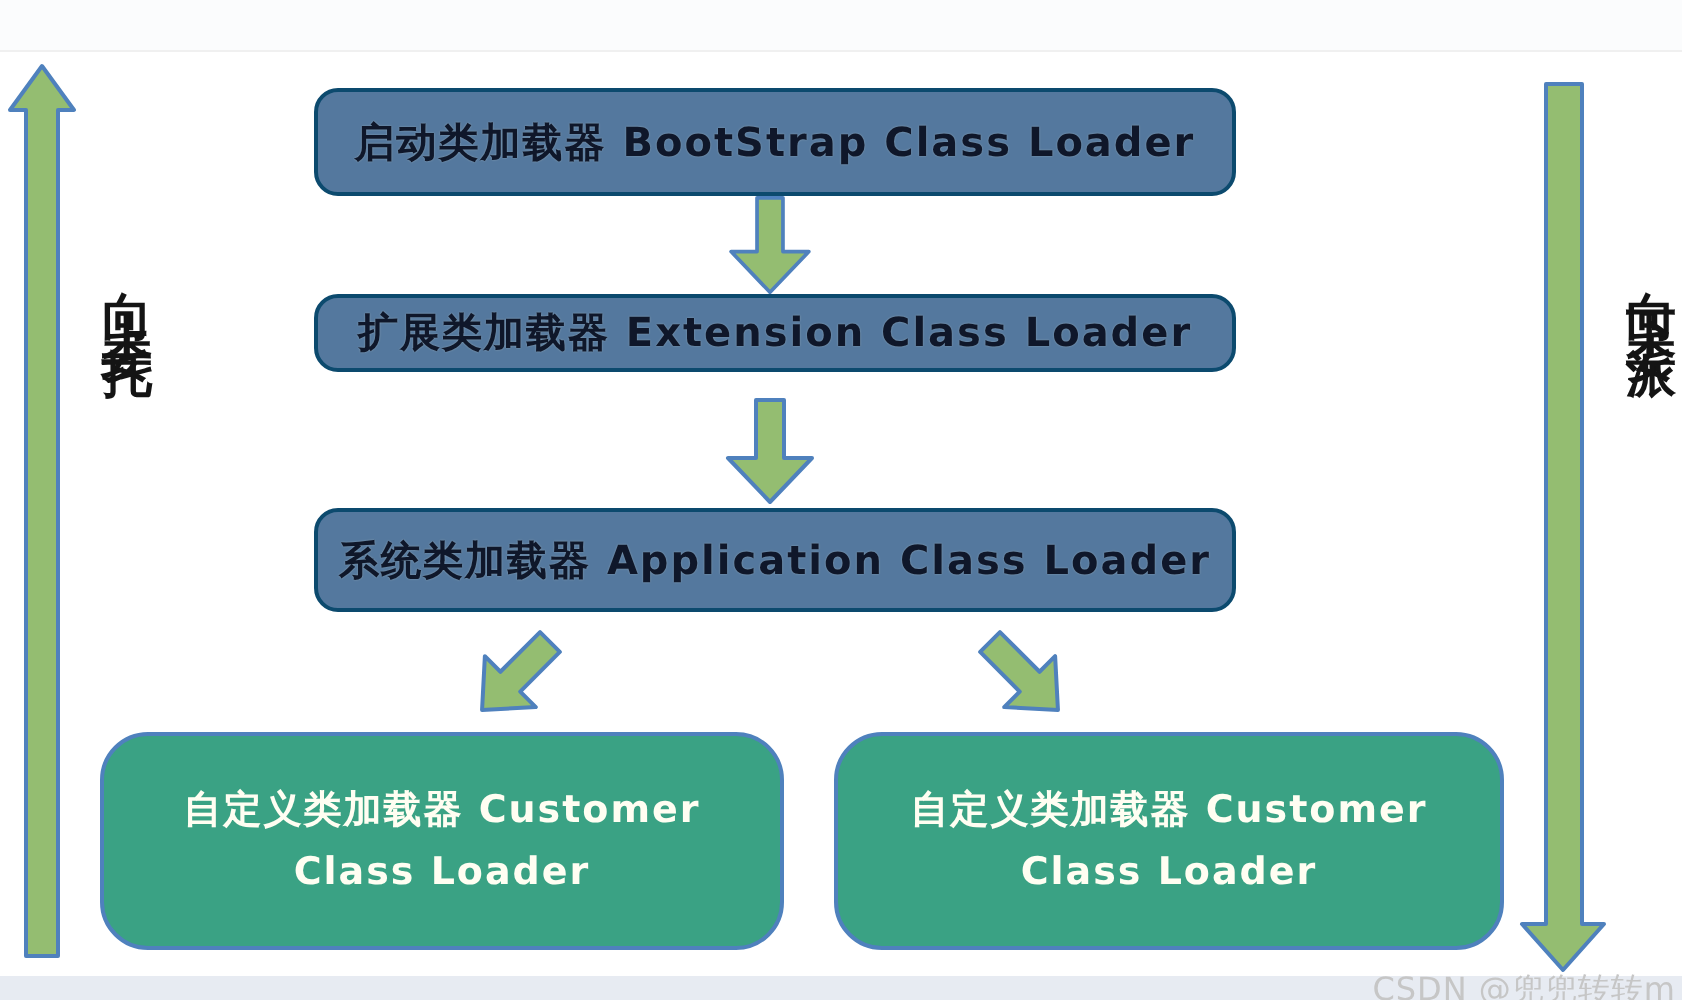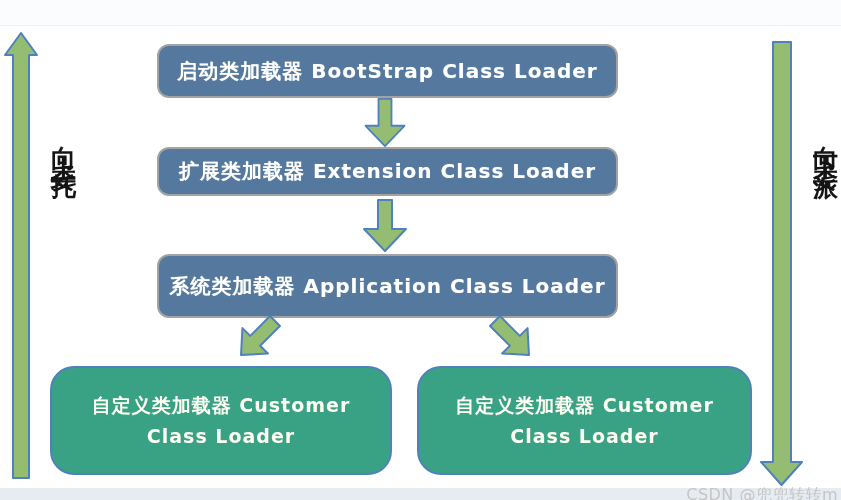--- a/index.html
+++ b/index.html
@@ -17,31 +17,31 @@
     position:absolute;left:0;top:0;width:841px;height:25px;
     background:#fbfcfd;border-bottom:1px solid #f0f0f0;
   }
   .bottom-strip{
     position:absolute;left:0;top:488px;width:841px;height:12px;
     background:#e7ebf2;
   }
   .loader-box{
     position:absolute;left:157px;width:461px;
     background:#54789e;
-    border:2px solid #a3a3a3;
+    border:2px solid #0c4a6e;
     border-radius:12px;
     box-sizing:border-box;
     display:flex;align-items:center;justify-content:center;
-    color:#ffffff;font-size:20px;font-weight:bold;
+    color:#0f172a;font-size:20px;font-weight:bold;
     letter-spacing:1px;
     text-shadow:0 0 1px rgba(255,255,230,.35);
   }
   .box-bootstrap{top:44px;height:54px;}
-  .box-extension{top:147px;height:49px;}
-  .box-application{top:254px;height:64px;}
+  .box-extension{top:147px;height:39px;}
+  .box-application{top:254px;height:52px;}
   .custom-box{
     position:absolute;top:366px;height:109px;
     background:#3aa284;
     border:2px solid #4f81bd;
     border-radius:24px;
     box-sizing:border-box;
     display:flex;align-items:center;justify-content:center;
     text-align:center;
     color:#fffef2;font-size:19px;font-weight:bold;
     line-height:31px;letter-spacing:1px;

